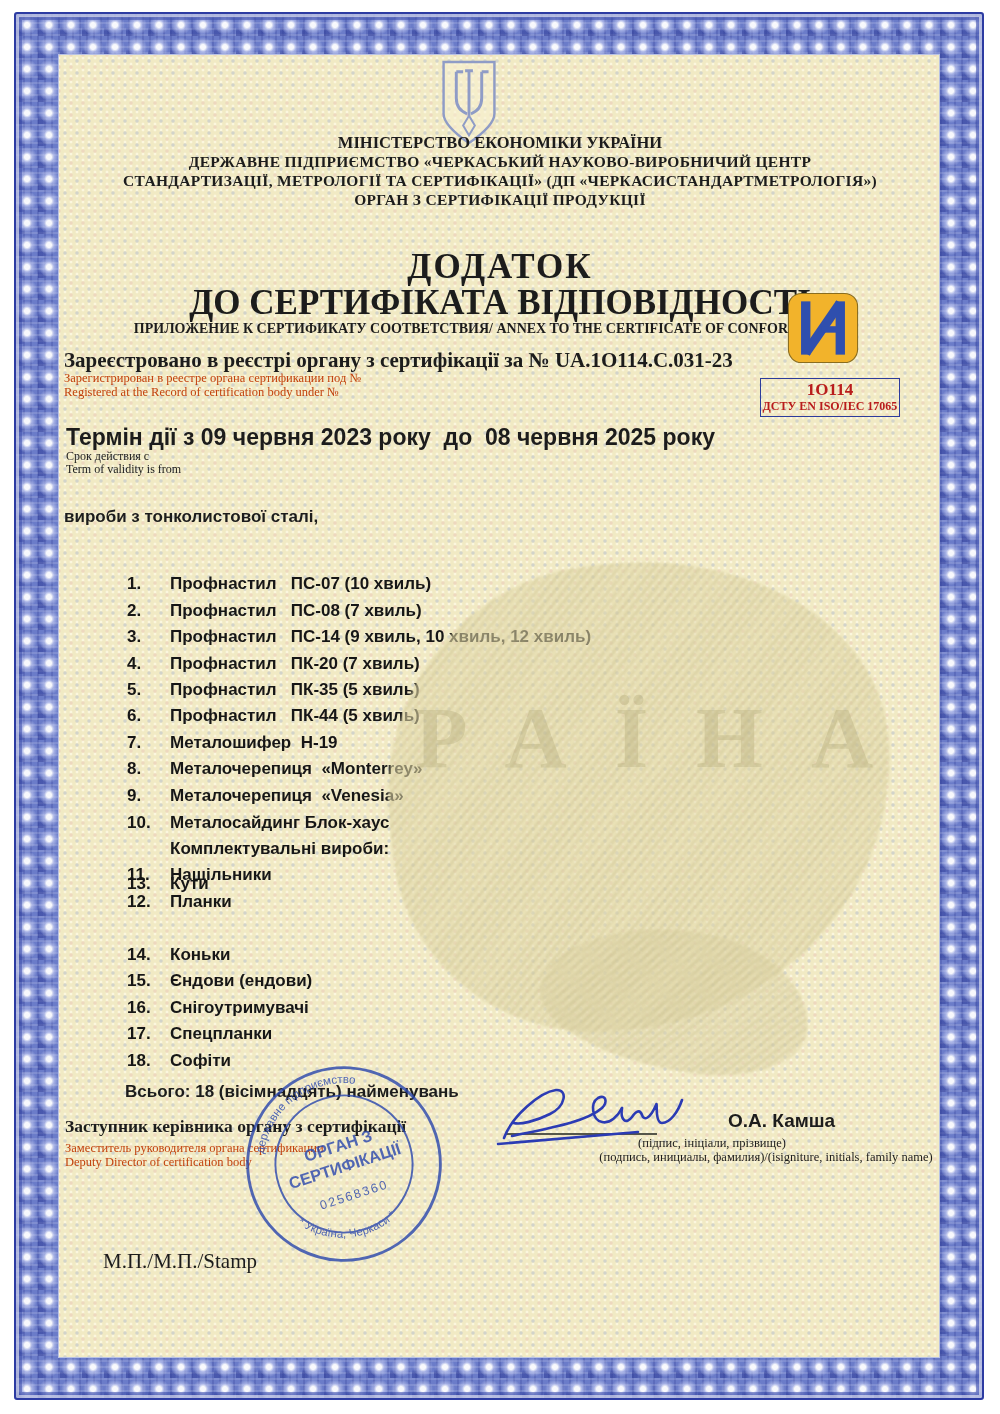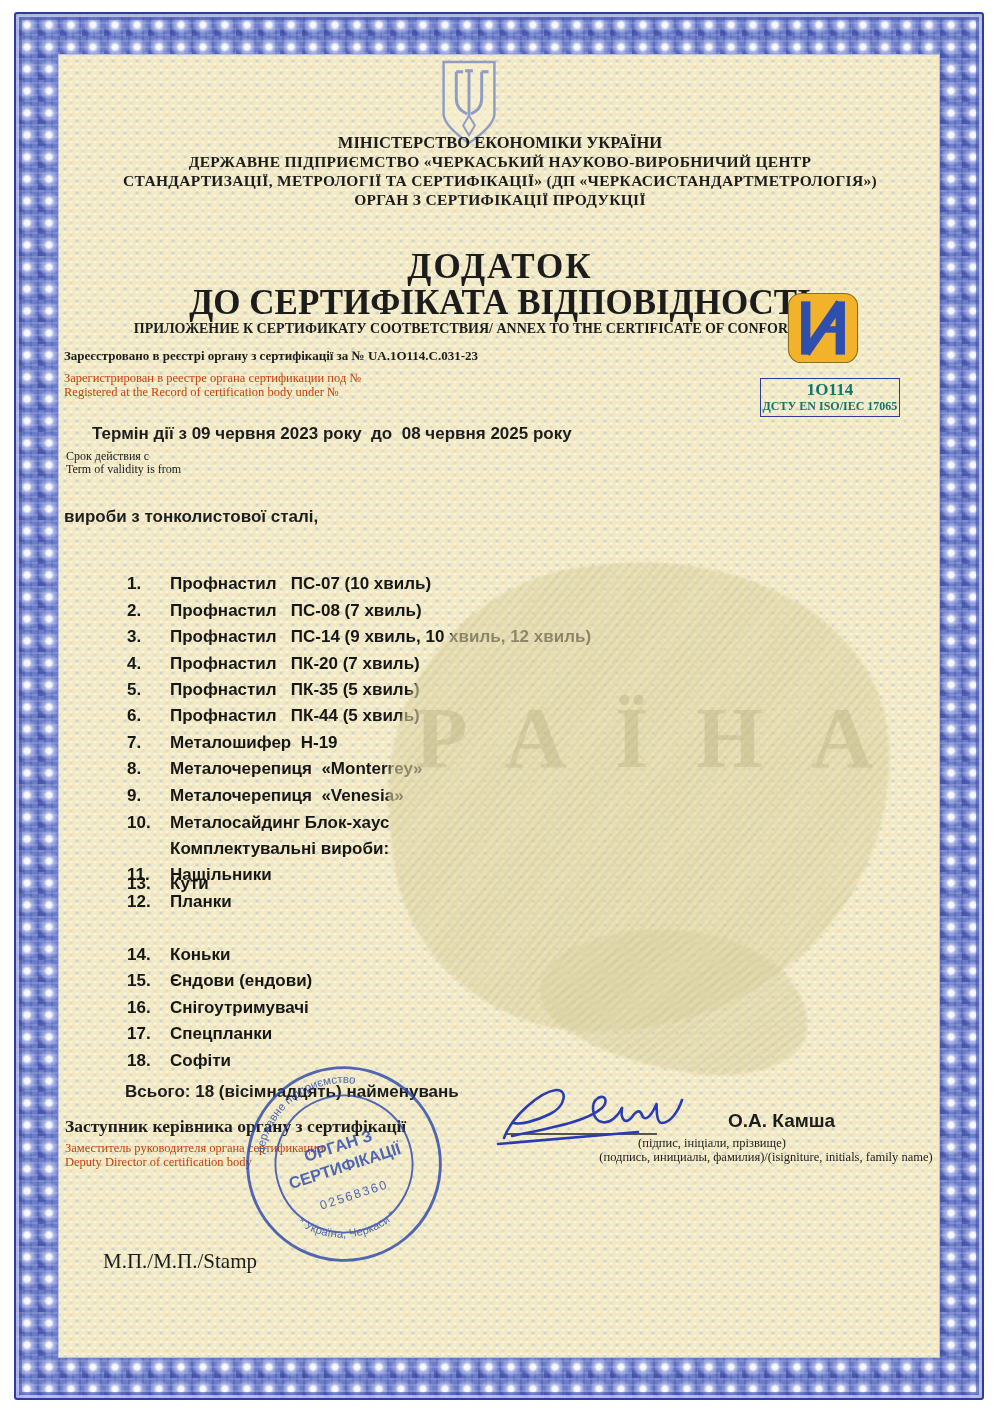--- a/index.html
+++ b/index.html
@@ -30,21 +30,21 @@
   .serif{font-family:"Liberation Serif",serif;}
   .sans{font-family:"Liberation Sans",sans-serif;}
   .b{font-weight:bold;}
   .pre{white-space:pre-wrap;}
   .hline{font-size:15.5px;letter-spacing:0.3px;}
   .small{font-size:12.5px;color:#c2410c;}
   .li{position:absolute;left:127px;display:flex;font-family:"Liberation Sans",sans-serif;
       font-weight:bold;font-size:17px;color:#161616;}
   .li .num{width:43px;}
   .iso-box{position:absolute;left:760px;top:378px;width:138px;border:1.5px solid #2c3c9c;
-      text-align:center;color:#0f766e;padding:2px 0 3px 0;z-index:4;}
+      text-align:center;color:#b91c1c;padding:2px 0 3px 0;z-index:4;}
   .wm-blob{position:absolute;left:388px;top:562px;width:505px;height:465px;z-index:1;
       background:rgba(225,216,170,0.55);
       background-image:repeating-linear-gradient(135deg, rgba(185,175,125,0.28) 0 2.5px, transparent 2.5px 7px);
       border-radius:46% 54% 58% 42% / 52% 44% 60% 44%;
       transform:rotate(-6deg);filter:blur(1px);}
   .wm-blob2{position:absolute;left:540px;top:930px;width:270px;height:140px;z-index:1;
       background:rgba(223,214,168,0.5);
       background-image:repeating-linear-gradient(135deg, rgba(185,175,125,0.25) 0 2.5px, transparent 2.5px 7px);
       border-radius:55% 45% 40% 60% / 55% 60% 40% 45%;transform:rotate(8deg);filter:blur(1px);}
   .wm-text{position:absolute;left:415px;top:688px;z-index:1;font-family:"Liberation Serif",serif;
@@ -98,25 +98,25 @@
         <path d="M74 15 L26 85"></path>
       </g>
       <path d="M48 52 H74" stroke="#2f4fae" stroke-width="9"></path>
     </svg>
   </div>
   <div class="iso-box serif b">
     <div style="font-size:17px;line-height:18px;">1О114</div>
     <div style="font-size:12px;line-height:14px;">ДСТУ EN ISO/ІЕС 17065</div>
   </div>
 
-  <div class="txt serif b" style="left:64px;top:348px;font-size:13px;">Зареєстровано в реєстрі органу з сертифікації за № UA.1О114.С.031-23</div>
+  <div class="txt serif b" style="left:64px;top:348px;font-size:21px;">Зареєстровано в реєстрі органу з сертифікації за № UA.1О114.С.031-23</div>
   <div class="txt serif small" style="left:64px;top:371px;">Зарегистрирован в реестре органа сертификации под №</div>
   <div class="txt serif small" style="left:64px;top:385px;">Registered at the Record of certification body under №</div>
 
-  <div class="txt sans b pre" style="left:66px;top:424px;font-size:17px;margin-left:26px;">Термін дії з 09 червня 2023 року  до  08 червня 2025 року</div>
+  <div class="txt sans b pre" style="left:66px;top:424px;font-size:23px;">Термін дії з 09 червня 2023 року  до  08 червня 2025 року</div>
   <div class="txt serif" style="left:66px;top:449px;font-size:12px;">Срок действия с</div>
   <div class="txt serif" style="left:66px;top:462px;font-size:12px;">Term of validity is from</div>
 
   <div class="txt sans b" style="left:64px;top:507px;font-size:17px;">вироби з тонколистової сталі,</div>
 
   <div class="li" style="top:574px">
       <span class="num">1.</span>
       <span class="pre">Профнастил   ПС-07 (10 хвиль)</span>
     </div>
   <div class="li" style="top:601px">

